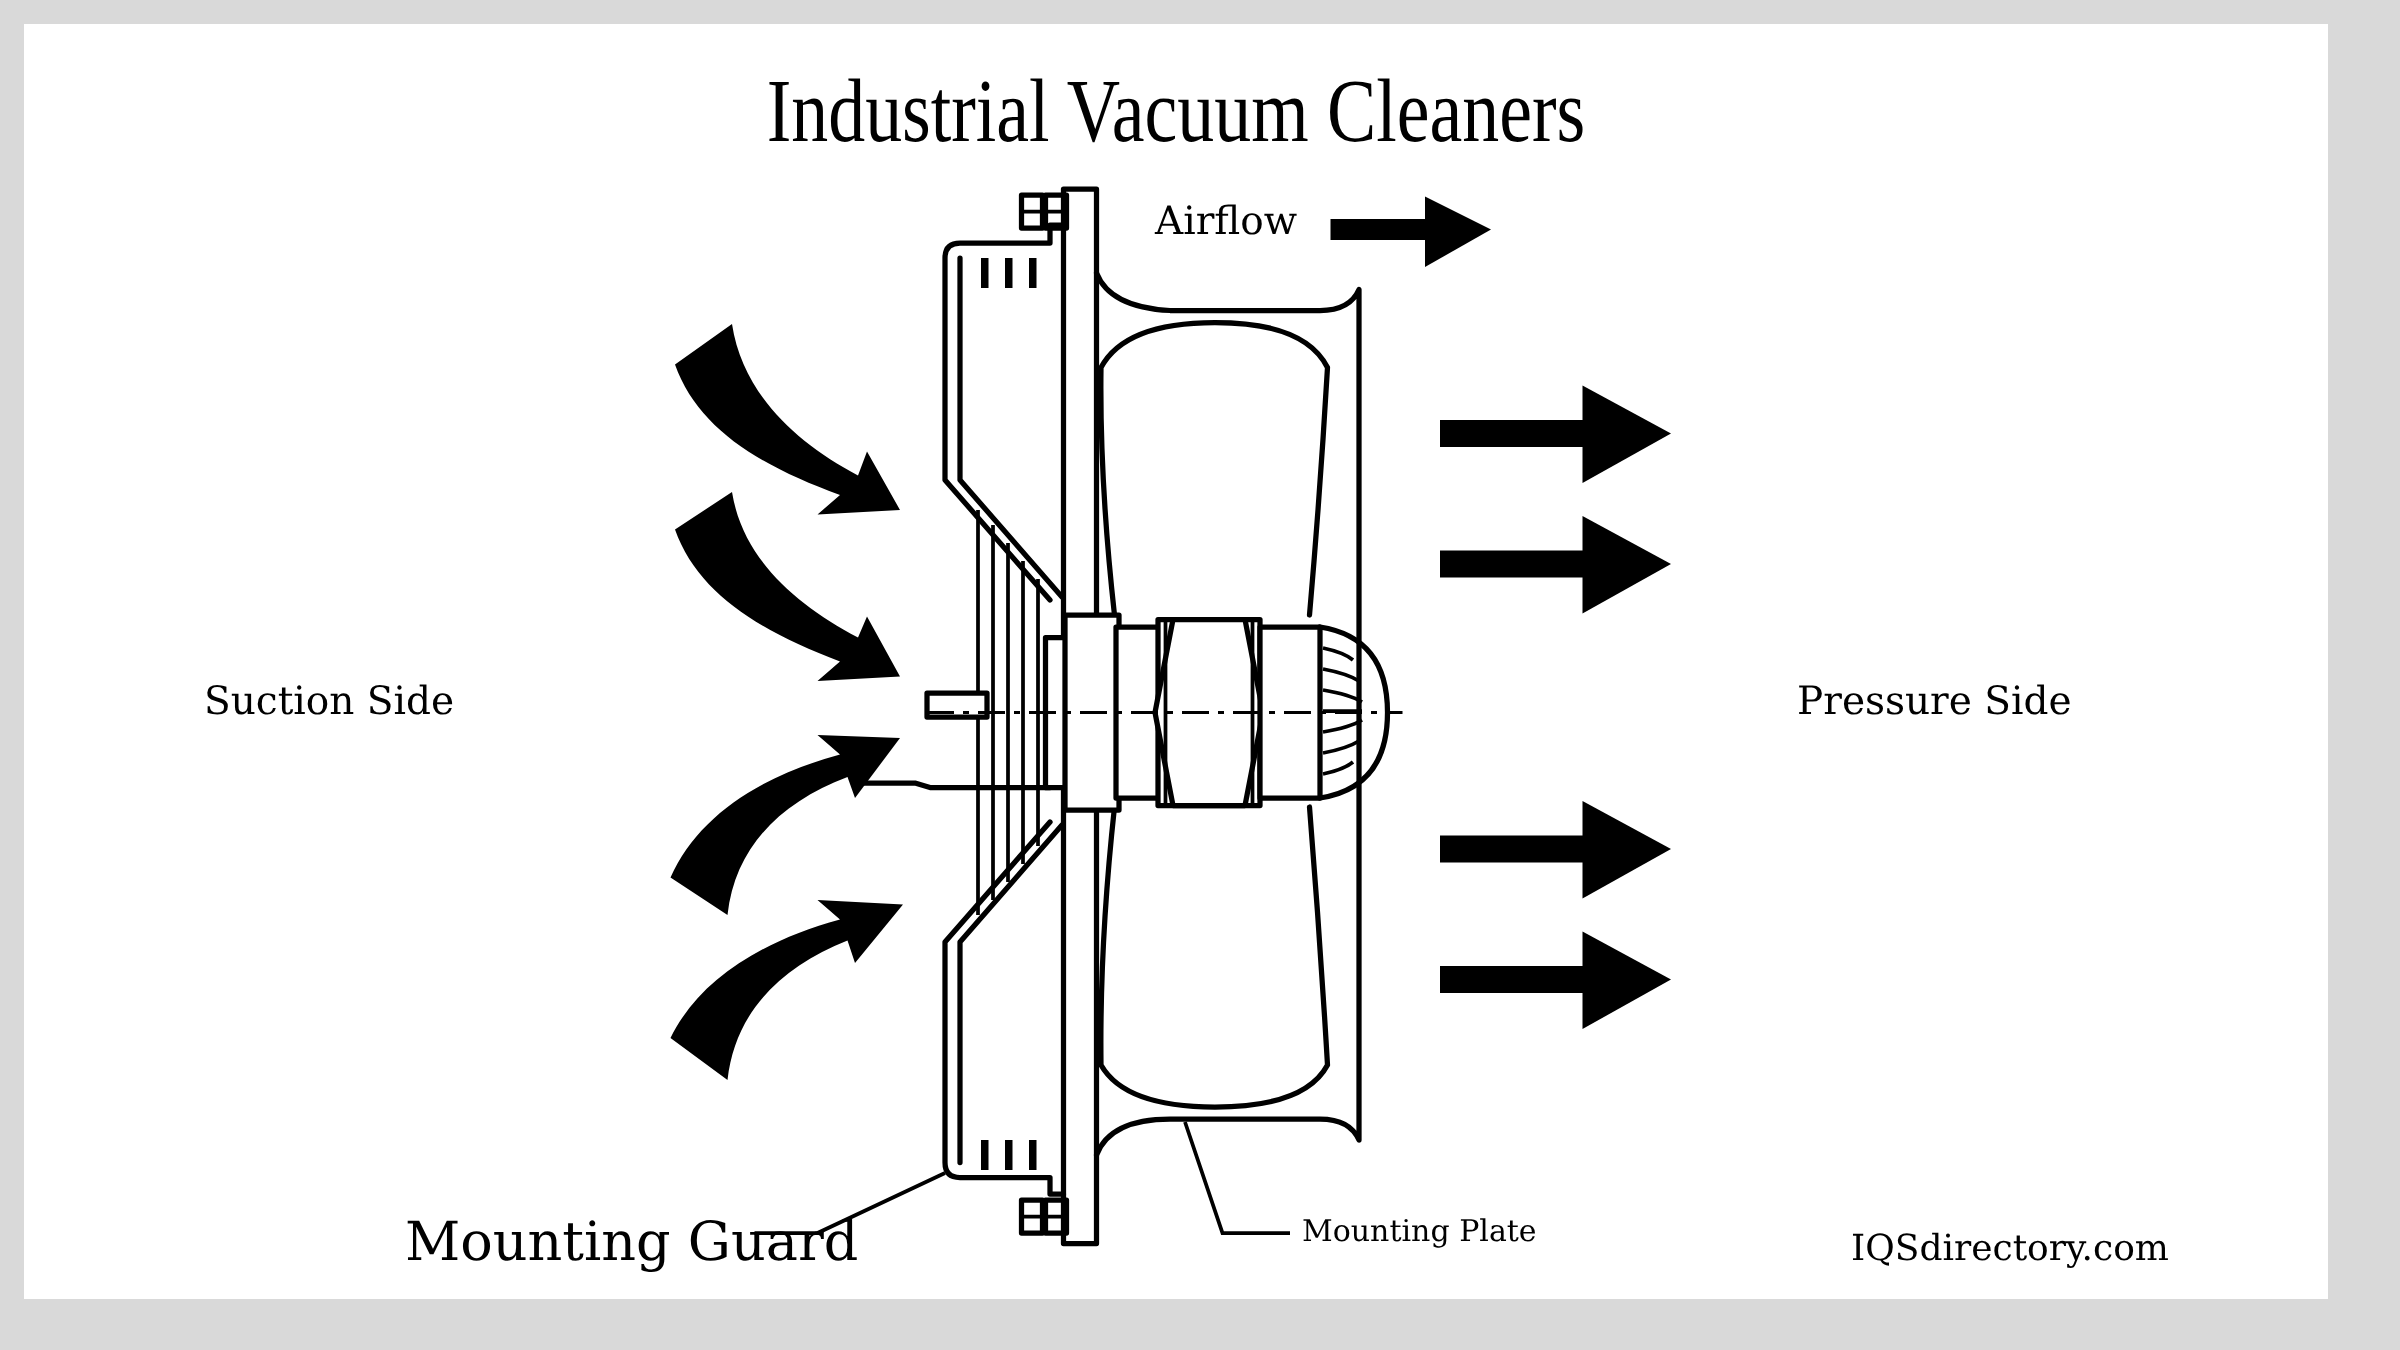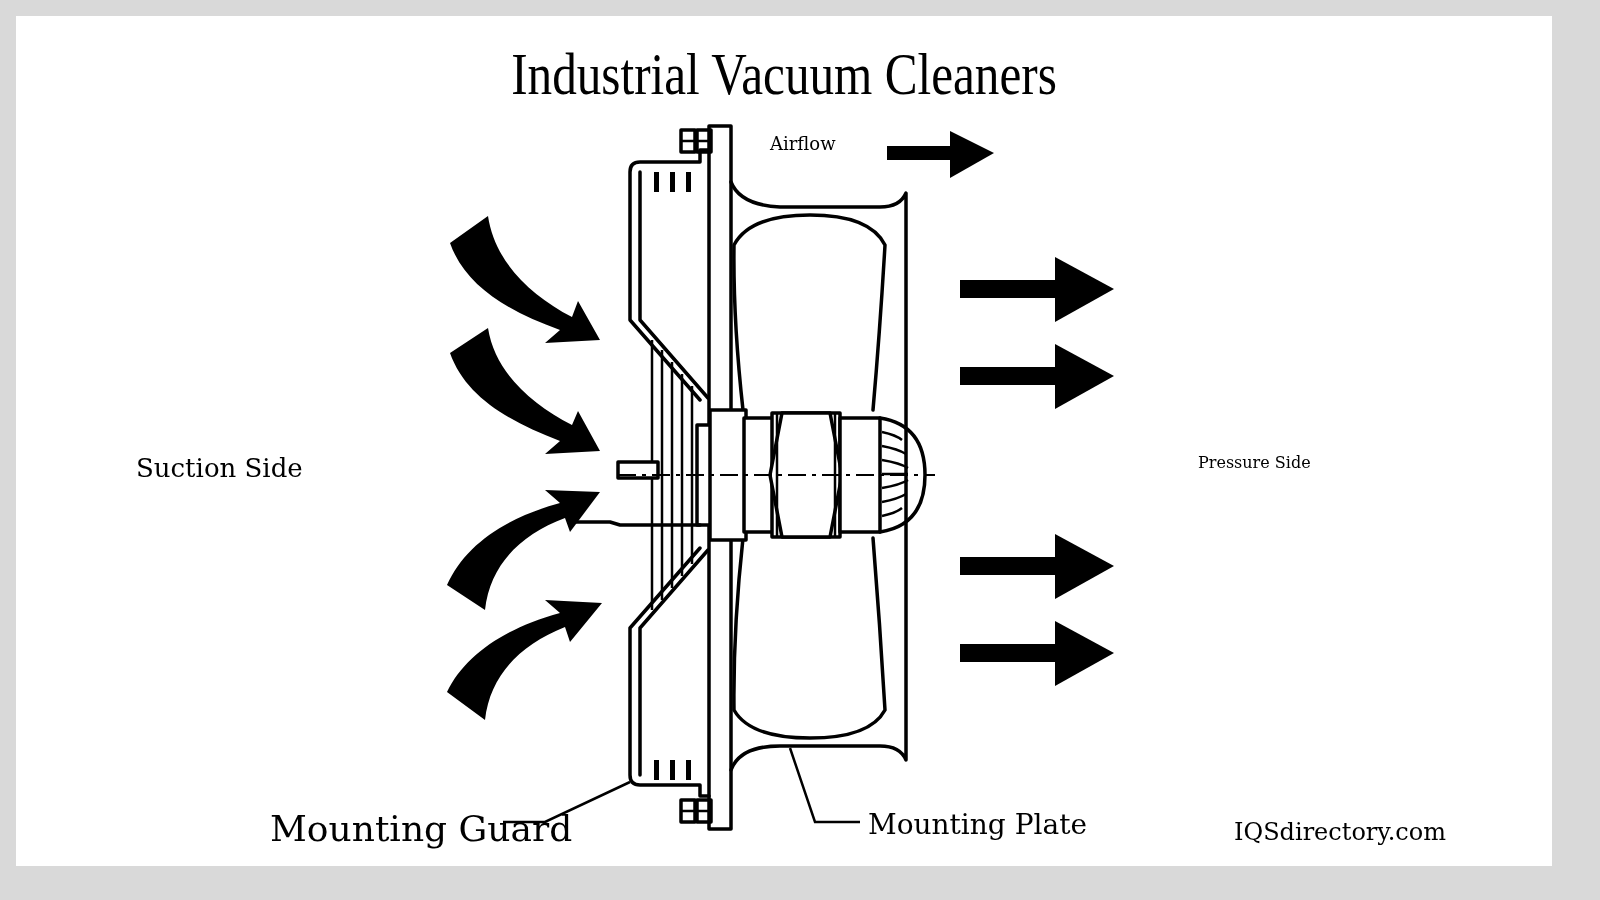--- a/index.html
+++ b/index.html
@@ -5,25 +5,25 @@
     html, body { margin: 0; padding: 0; background: #d9d9d9; }
     body { width: 1568px; height: 882px; position: relative; overflow: hidden;
            font-family: "DejaVu Serif", serif; }
     #frame { position: absolute; left: 16px; top: 16px; width: 1536px; height: 850px;
              background: #ffffff; }
     #diagram { position: absolute; left: 0; top: 0; }
     .lbl { position: absolute; color: #000; white-space: nowrap; font-family: "DejaVu Serif", serif; }
     #title { left: 0; width: 1568px; top: 40px; text-align: center; font-size: 60px;
              font-family: "Liberation Serif", serif; transform: scaleX(0.82); transform-origin: 784px 0;
              letter-spacing: 0px; }
-    #airflow-label { left: 770px; top: 133px; font-size: 18px; }
+    #airflow-label { left: 770px; top: 133px; font-size: 26px; }
     #suction-label { left: 136px; top: 453px; font-size: 26px; text-align: right; }
-    #pressure-label { left: 1198px; top: 453px; font-size: 16px; }
+    #pressure-label { left: 1198px; top: 453px; font-size: 26px; }
     #guard-label { left: 270px; top: 808px; font-size: 36px; }
-    #plate-label { left: 868px; top: 808px; font-size: 28px; }
+    #plate-label { left: 868px; top: 808px; font-size: 20px; }
     #brand-label { left: 1234px; top: 818px; font-size: 24px; }
     svg .ln { fill: none; stroke: #000; stroke-width: 3.5; stroke-linejoin: round; stroke-linecap: round; }
     svg .thin { fill: none; stroke: #000; stroke-width: 2.5; }
     svg .solid { fill: #000; stroke: none; }
     svg .wh { fill: #fff; stroke: #000; stroke-width: 3.5; stroke-linejoin: round; }
   </style>
 </head>
 <body>
 
 <div id="frame"></div>

